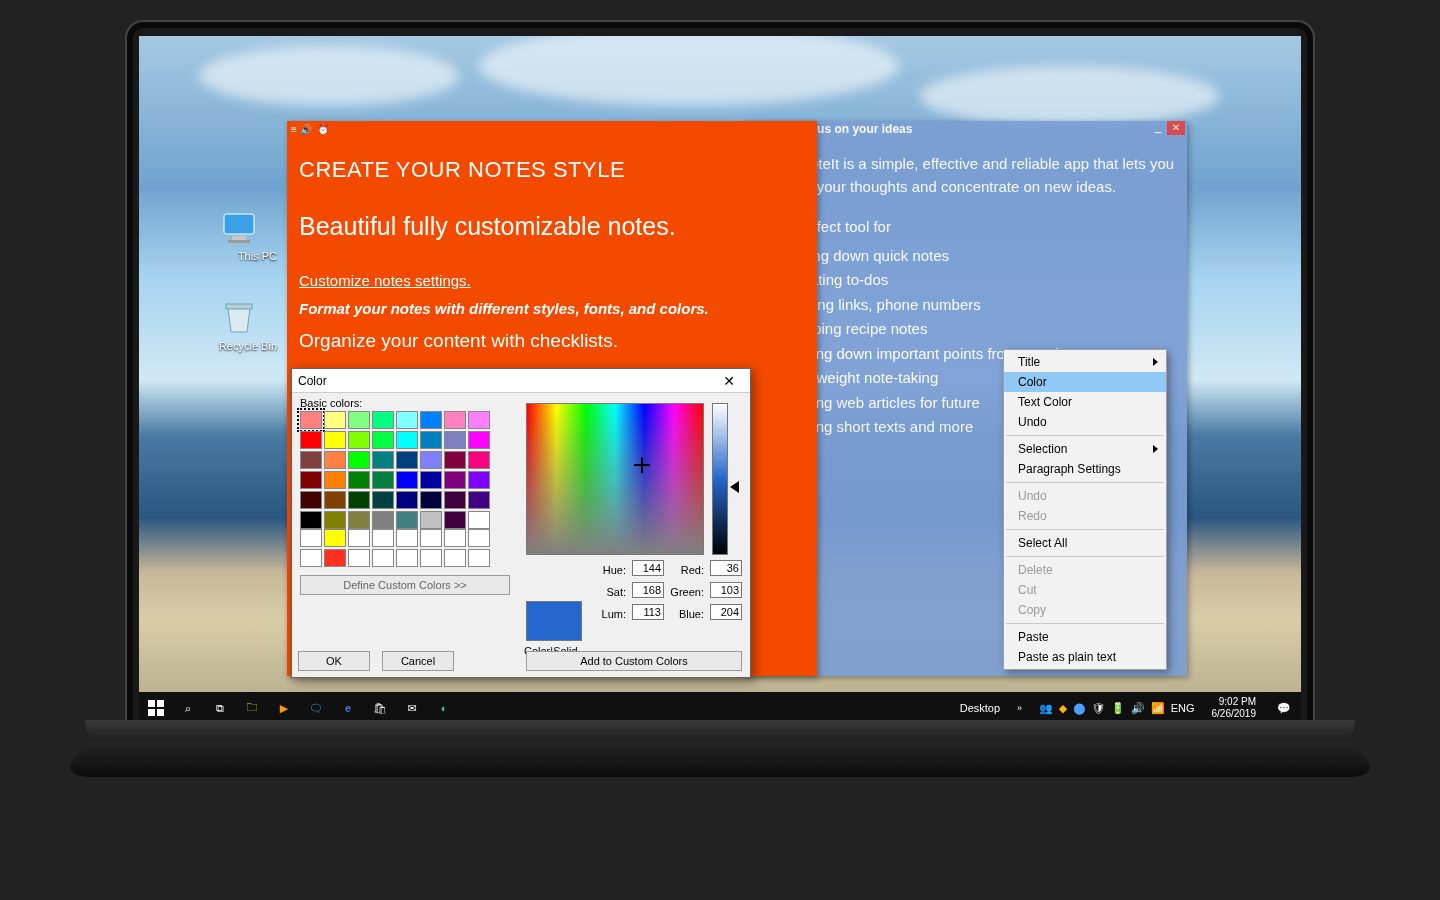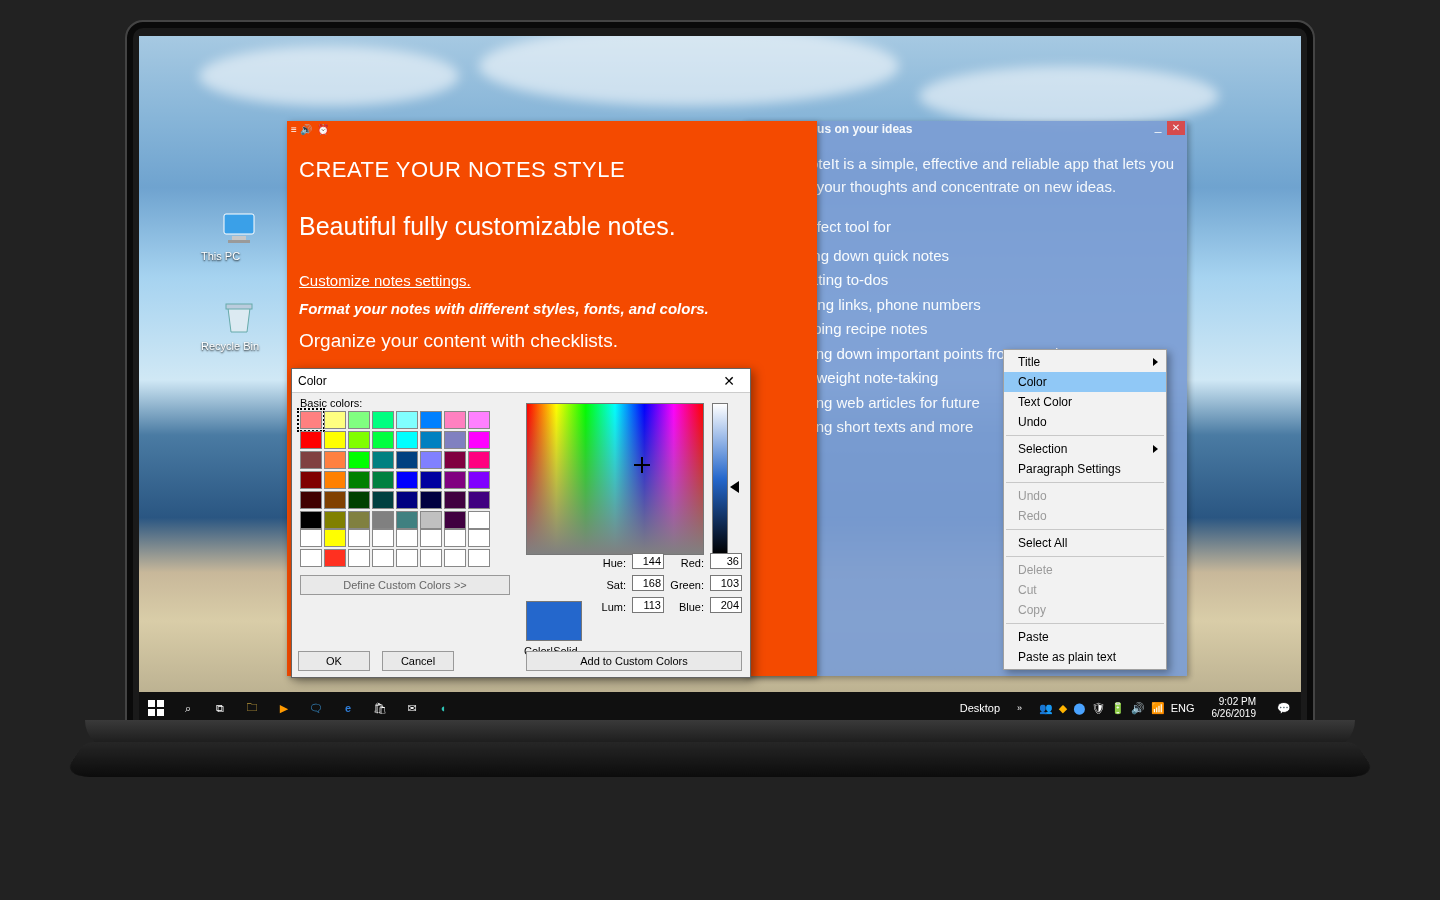--- a/index.html
+++ b/index.html
@@ -18,21 +18,21 @@
           #d9cda8 85%,#b0a688 100%)}
 .cloud{position:absolute;background:rgba(255,255,255,.55);border-radius:50%;
        filter:blur(6px)}
 .hinge{position:absolute;left:0;top:700px;width:1270px;height:30px;
        background:linear-gradient(#3a3a3a,#141414);border-radius:0 0 30px 30px}
 .base{position:absolute;left:0;top:722px;width:1270px;height:60px;
       background:linear-gradient(#262626,#0c0c0c);border-radius:10px 10px 26px 26px;
       transform:perspective(1400px) rotateX(56deg);transform-origin:top}
 
 
-.deskicon{position:absolute;width:76px;text-align:left;color:#fff;
+.deskicon{position:absolute;width:76px;text-align:right;color:#fff;
           font-size:11px;text-shadow:0 1px 2px #000}
 .deskicon .ico{width:42px;height:42px;margin:0 auto 2px;position:relative}
 
 
 .note{position:absolute;box-shadow:2px 2px 6px rgba(0,0,0,.35)}
 .note-orange{left:148px;top:85px;width:530px;height:555px;
              background:#f44a00;color:#fff}
 .note-blue{left:604px;top:85px;width:444px;height:555px;
            background:#7c9ed4;color:#fff}
 .note-blue.semi{opacity:.93}
@@ -85,21 +85,21 @@
 .cross:before{left:4px;top:-3px;width:2px;height:16px}
 .cross:after{top:4px;left:-3px;height:2px;width:16px}
 .lumin{position:absolute;left:420px;top:34px;width:16px;height:152px;
        background:linear-gradient(#fff,#2467cc 50%,#000);border:1px solid #777}
 .lumptr{position:absolute;left:438px;top:112px;width:0;height:0;
         border-right:9px solid #000;border-top:6px solid transparent;
         border-bottom:6px solid transparent;pointer-events:none}
 .colsolid{position:absolute;left:234px;bottom:36px;width:56px;height:40px;
           border:1px solid #777;background:#2467cc}
 .csl{position:absolute;left:232px;bottom:20px;font-size:11px}
-.hsl{position:absolute;left:300px;top:184px;font-size:11px;line-height:20px;
+.hsl{position:absolute;left:300px;top:191px;font-size:11px;line-height:20px;
      text-align:right;width:150px}
 .hsl .row{display:flex;justify-content:space-between;gap:6px;margin-bottom:2px}
 .hsl input{width:32px;height:16px;font-size:11px;border:1px solid #777;
            text-align:right;padding-right:2px}
 .hsl .lab{width:38px;text-align:right}
 .addcust{position:absolute;left:234px;bottom:6px;width:216px}
 
 
 .ctx{position:absolute;left:864px;top:313px;width:164px;background:#f2f2f2;
      border:1px solid #a0a0a0;box-shadow:3px 3px 8px rgba(0,0,0,.35);

